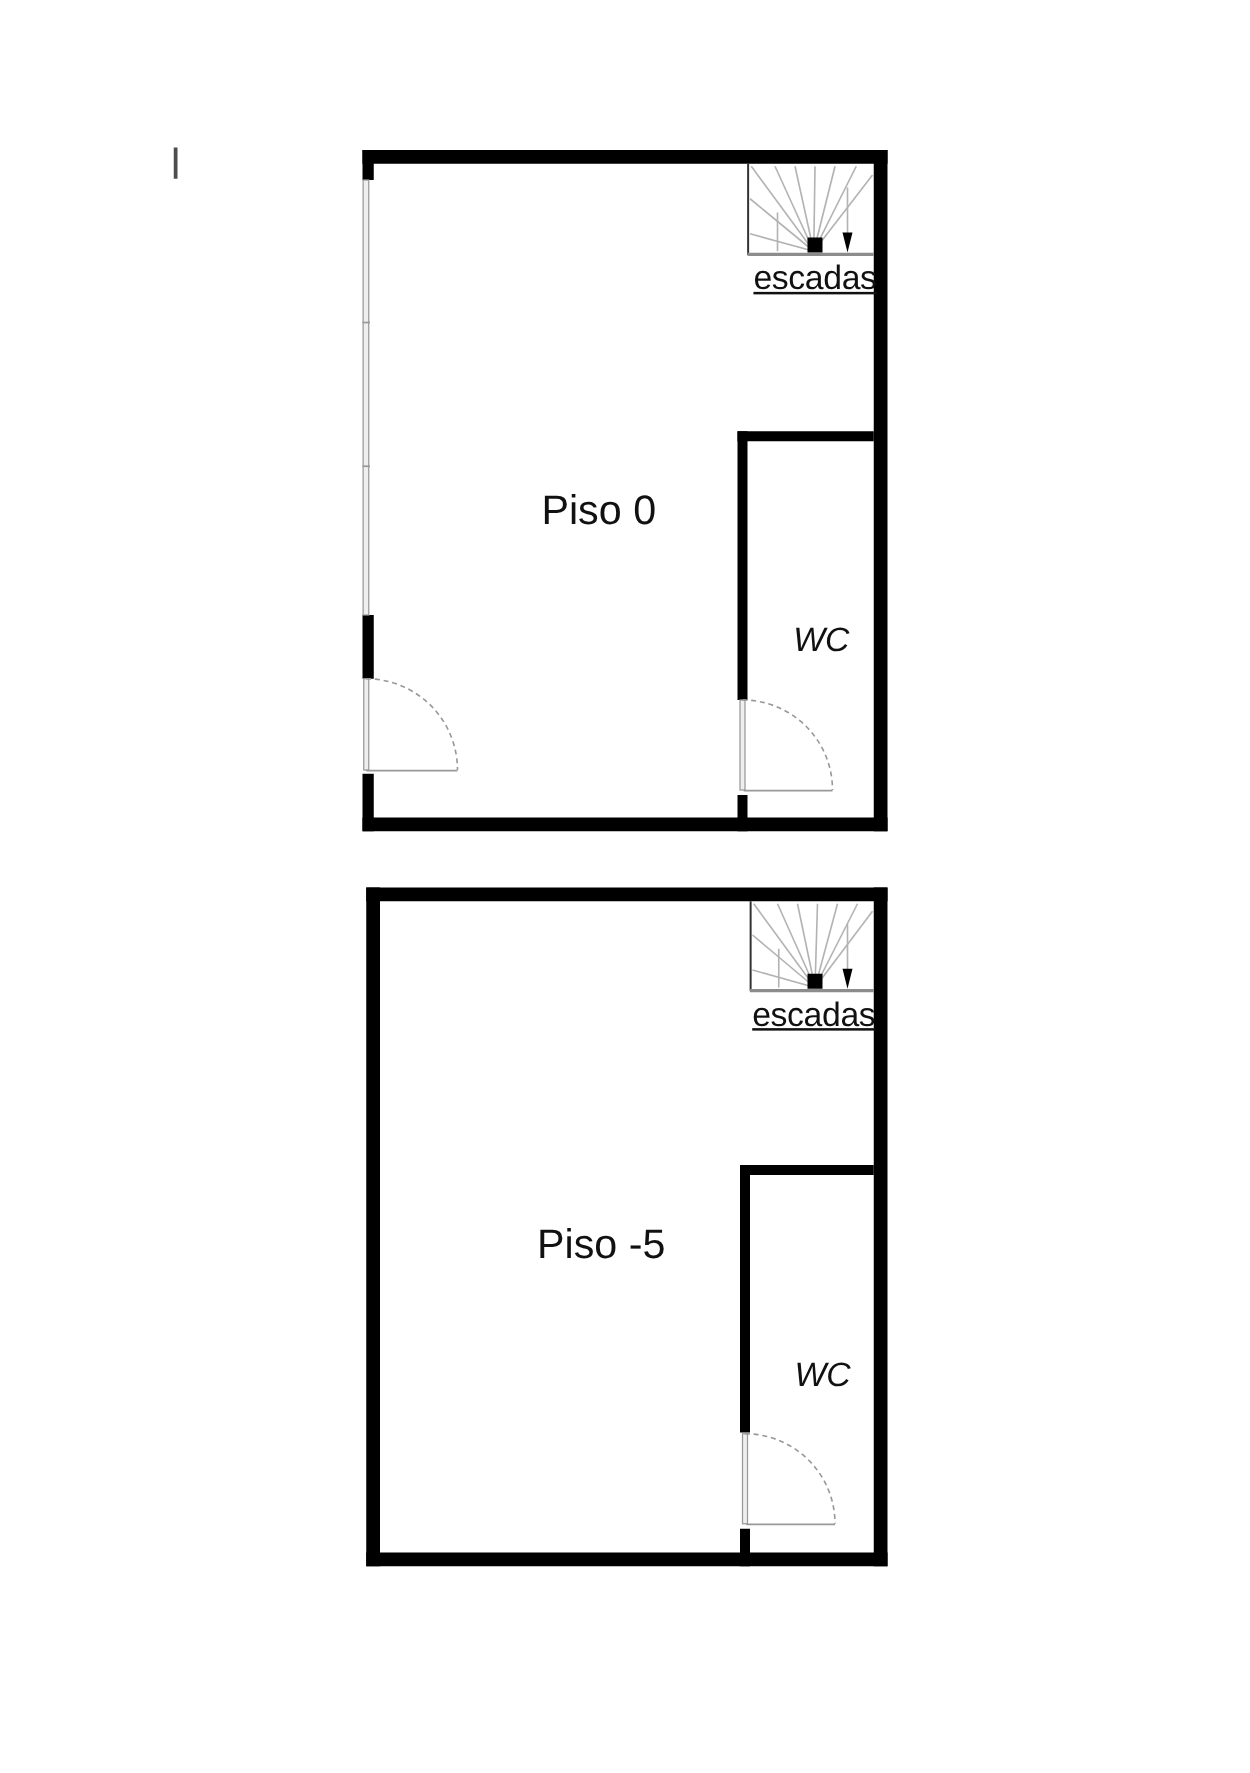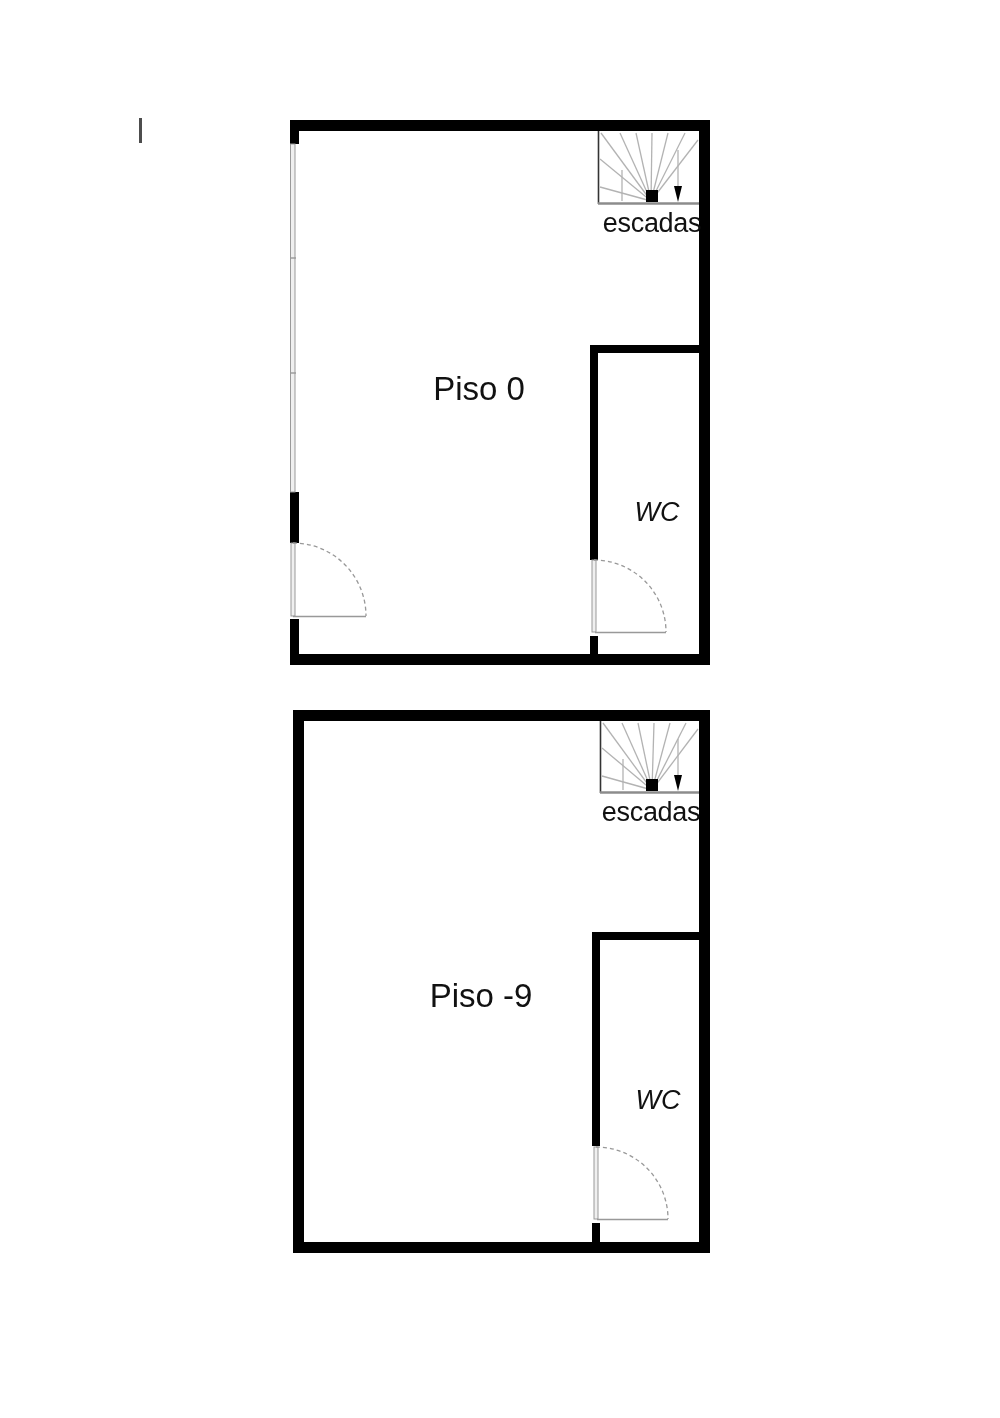--- a/index.html
+++ b/index.html
@@ -12,21 +12,21 @@
   }
   .lbl{
     position:absolute;
     transform:translate(-50%,-50%);
     white-space:nowrap;
     color:var(--c-text,#111);
     line-height:1;
   }
   .lbl-title{font-size:33px;}
   .lbl-wc{font-size:27px;font-style:italic;}
-  .lbl-stairs{font-size:27px;letter-spacing:-0.3px;}
+  .lbl-stairs{font-size:27px;letter-spacing:-0.3px;text-decoration:underline;}
   svg{position:absolute;left:0;top:0;}
   .wall{fill:var(--c-wall,#000);stroke:none;}
   .thin{stroke:var(--c-thin,#999);stroke-width:1.4;fill:none;}
   .arc{stroke:var(--c-thin,#999);stroke-width:1.3;fill:none;stroke-dasharray:4 3;}
   .jamb{fill:var(--c-window_fill,#efefef);stroke:var(--c-thin,#999);stroke-width:1;}
   .fan{stroke:var(--c-stairs_line,#b3b3b3);stroke-width:1.3;fill:none;}
   .stairborder-l{stroke:#333;stroke-width:1.6;fill:none;}
   .stairborder-b{stroke:#8c8c8c;stroke-width:2.6;fill:none;}
   .solid{fill:var(--c-wall,#000);stroke:none;}
 </style>
@@ -129,21 +129,21 @@
         </g>
         <rect class="solid" x="646" y="779" width="12" height="12"></rect>
         <g>
           <line class="fan" x1="678" y1="785" x2="678" y2="739"></line>
           <path class="solid" d="M 674 775 L 682 775 L 678 791 Z"></path>
         </g>
       </g>
     </g>
   </svg>
 
-  <div class="lbl lbl-title" style="left:479px; top:388px;">Piso 0</div>
+  <div class="lbl lbl-title" style="left:479px; top:408px;">Piso 0</div>
   <div class="lbl lbl-wc" style="left:657px; top:512px;">WC</div>
   <div class="lbl lbl-stairs" style="left:652px; top:223px;">escadas</div>
 
-  <div class="lbl lbl-title" style="left:481px; top:995px;">Piso -9</div>
+  <div class="lbl lbl-title" style="left:481px; top:995px;">Piso -5</div>
   <div class="lbl lbl-wc" style="left:658px; top:1100px;">WC</div>
   <div class="lbl lbl-stairs" style="left:651px; top:812px;">escadas</div>
 
 </div>
 
 </body></html>

